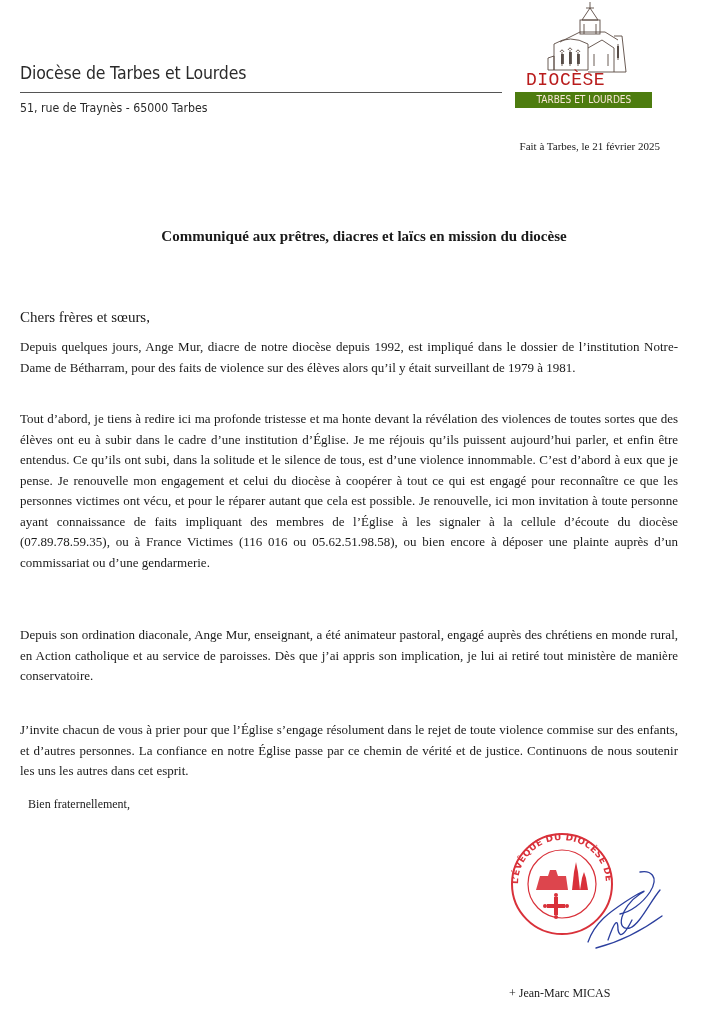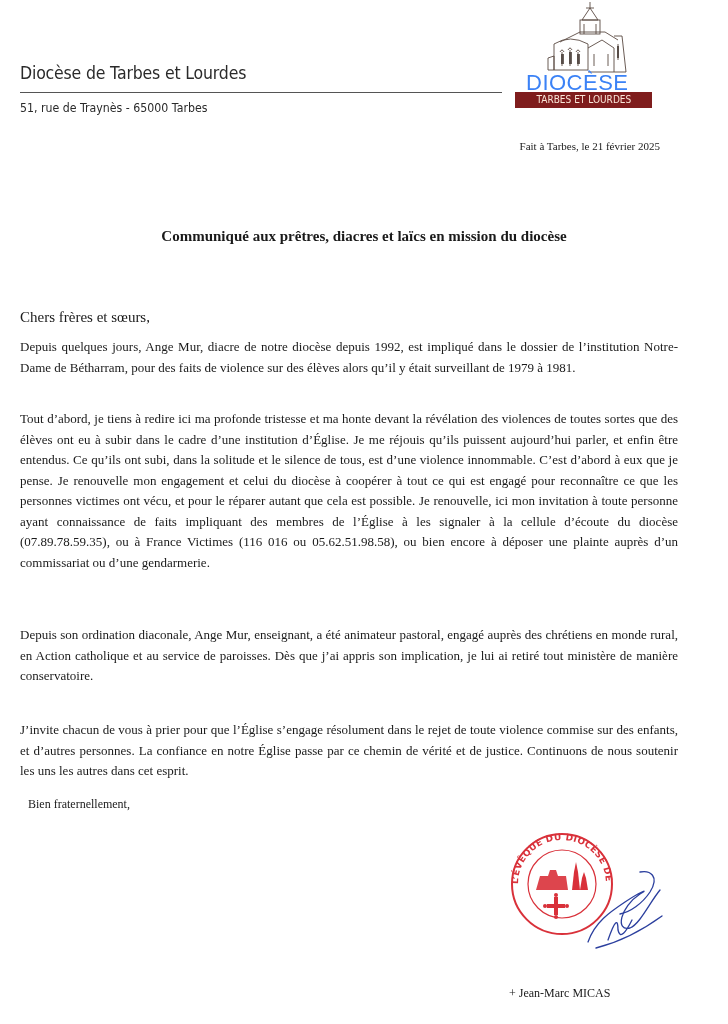--- a/index.html
+++ b/index.html
@@ -1,22 +1,22 @@
 <!DOCTYPE html>
 <html><head>
   <meta charset="utf-8">
   <style>
     html, body { margin: 0; padding: 0; background: #ffffff; }
     body { width: 728px; height: 1024px; position: relative; overflow: hidden; color: #1a1a1a; }
     .hdr-title { position: absolute; left: 20px; top: 63px; font-family: "DejaVu Sans", sans-serif; font-size: 17.5px; color: #2a2a2a; letter-spacing: -0.2px; transform: scaleX(0.9); transform-origin: left; white-space: nowrap; }
     .hdr-rule { position: absolute; left: 20px; top: 92px; width: 482px; height: 1px; background: #555; }
     .hdr-addr { position: absolute; left: 20px; top: 100px; font-family: "DejaVu Sans", sans-serif; font-size: 12.5px; color: #2a2a2a; transform: scaleX(0.88); transform-origin: left; white-space: nowrap; }
     .logo { position: absolute; left: 510px; top: 0px; width: 150px; height: 112px; }
-    .logo-word { position: absolute; left: 16px; top: 70px; font-family: Liberation Sans, sans-serif; font-size: 22px; color: #3b82f6; letter-spacing: 0.5px; }
-    .logo-band { position: absolute; left: 5px; top: 92px; width: 137px; height: 16px; background: #7f1d1d; color: #fbe7d9; font-family: "DejaVu Sans", sans-serif; font-size: 11px; text-align: center; line-height: 16px; }
+    .logo-word { position: absolute; left: 16px; top: 70px; font-family: Liberation Mono, monospace; font-size: 18px; color: #b91c1c; letter-spacing: 0.5px; }
+    .logo-band { position: absolute; left: 5px; top: 92px; width: 137px; height: 16px; background: #4d7c0f; color: #fbe7d9; font-family: "DejaVu Sans", sans-serif; font-size: 11px; text-align: center; line-height: 16px; }
     .logo-band span { display: inline-block; transform: scaleX(0.82); white-space: nowrap; }
     .serif { font-family: "Liberation Serif", serif; }
     .date { position: absolute; right: 68px; top: 140px; font-size: 11px; text-align: center; }
     .subject { position: absolute; left: 0; width: 728px; top: 228px; text-align: center; font-size: 15px; font-weight: bold; }
     .salutation { position: absolute; left: 20px; top: 309px; font-size: 15px; }
     .para { position: absolute; left: 20px; width: 658px; font-size: 13px; line-height: 20.5px; text-align: justify; margin: 0; }
     .closing { position: absolute; left: 28px; top: 797px; font-size: 12px; }
     .seal { position: absolute; left: 500px; top: 832px; width: 180px; height: 125px; }
     .signer { position: absolute; left: 509px; top: 986px; font-size: 12px; }
   </style>

